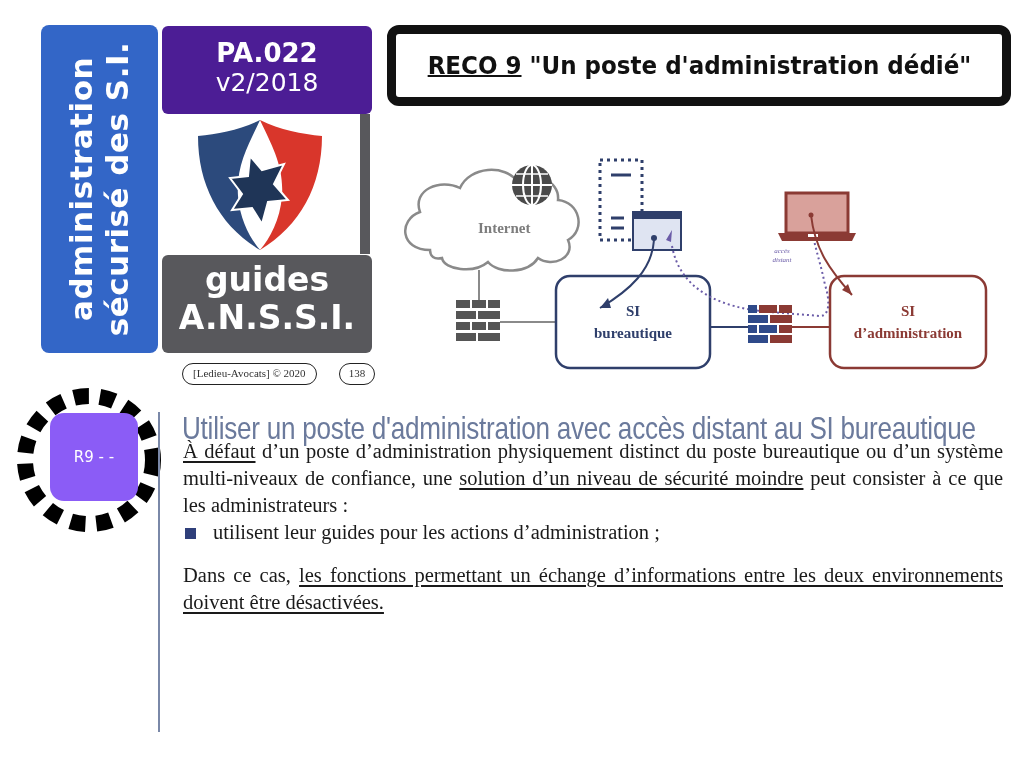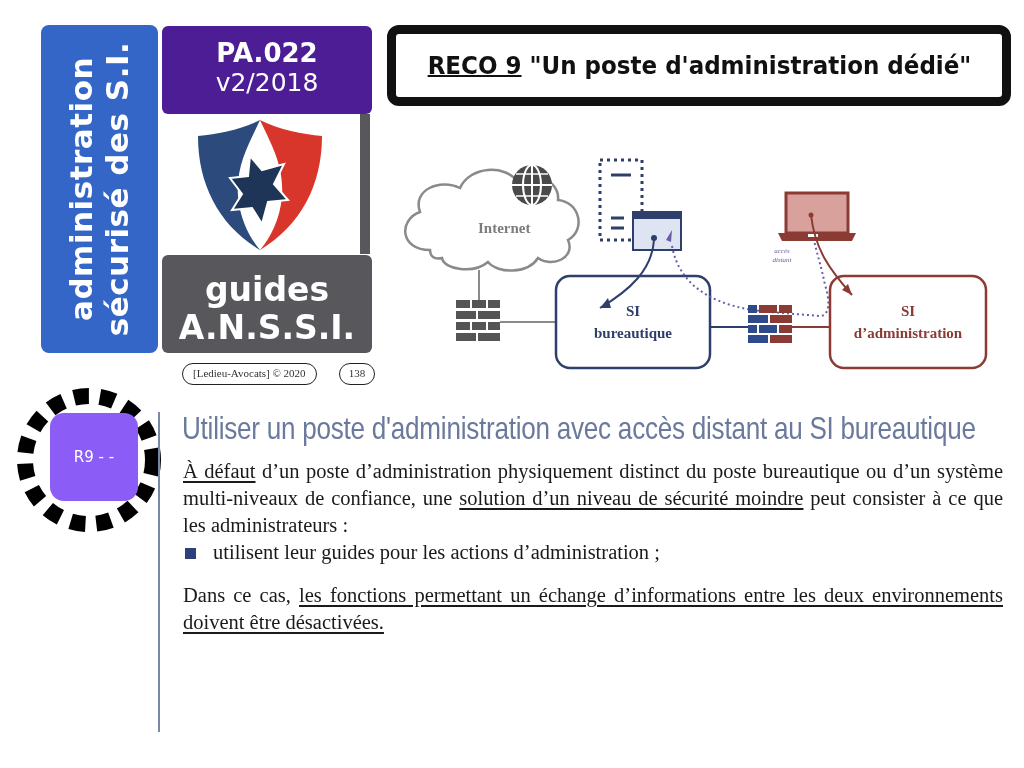--- a/index.html
+++ b/index.html
@@ -27,21 +27,21 @@
   .grey-top .ver { font-size: 25px; line-height: 30px; }
   .grey-connector {
     position: absolute; left: 360px; top: 114px; width: 10px; height: 140px; background: #58585c;
   }
   .logo-wrap { position: absolute; left: 190px; top: 116px; width: 140px; height: 138px; }
   .grey-bottom {
     position: absolute; left: 162px; top: 255px; width: 210px; height: 98px;
     background: #58585c; border-radius: 6px; color: #fff; text-align: center;
     font-family: "DejaVu Sans", sans-serif; font-weight: bold;
   }
-  .grey-bottom .l1 { font-size: 33px; line-height: 38px; margin-top: 16px; }
+  .grey-bottom .l1 { font-size: 33px; line-height: 38px; margin-top: 6px; }
   .grey-bottom .l2 { font-size: 33px; line-height: 38px; }
 
   .copyright {
     position: absolute; left: 182px; top: 363px; height: 22px; padding: 0 10px;
     border: 1.5px solid #222; border-radius: 11px;
     font-family: "Liberation Serif", serif; font-size: 11px; line-height: 19px; color: #333;
   }
   .pagenum {
     position: absolute; left: 339px; top: 363px; width: 36px; height: 22px;
     border: 1.5px solid #222; border-radius: 11px; text-align: center;
@@ -70,21 +70,21 @@
   }
   .vline { position: absolute; left: 158px; top: 412px; width: 2px; height: 320px; background: #7a88a8; }
 
   .heading {
     position: absolute; left: 182px; top: 410px; white-space: nowrap;
     font-family: "Liberation Sans", sans-serif; font-size: 32px; color: #6b7a9c;
     transform: scaleX(0.815); transform-origin: left top; letter-spacing: -0.3px;
   }
 
   .body-text {
-    position: absolute; left: 183px; top: 458px; width: 820px;
+    position: absolute; left: 183px; top: 438px; width: 820px;
     font-family: "Liberation Serif", serif; font-size: 20.5px; line-height: 27px; color: #1a1a1a;
   }
   .body-text .u { text-decoration: underline; text-underline-offset: 3px; text-decoration-thickness: 1.5px; }
   .body-text p { text-align: justify; text-align-last: left; }
   .bullet { position: relative; padding-left: 30px; }
   .bullet .sq {
     position: absolute; left: 2px; top: 9px; width: 11px; height: 11px; background: #2f3f7a;
   }
   .gap { height: 16px; }
   em { font-style: italic; }

